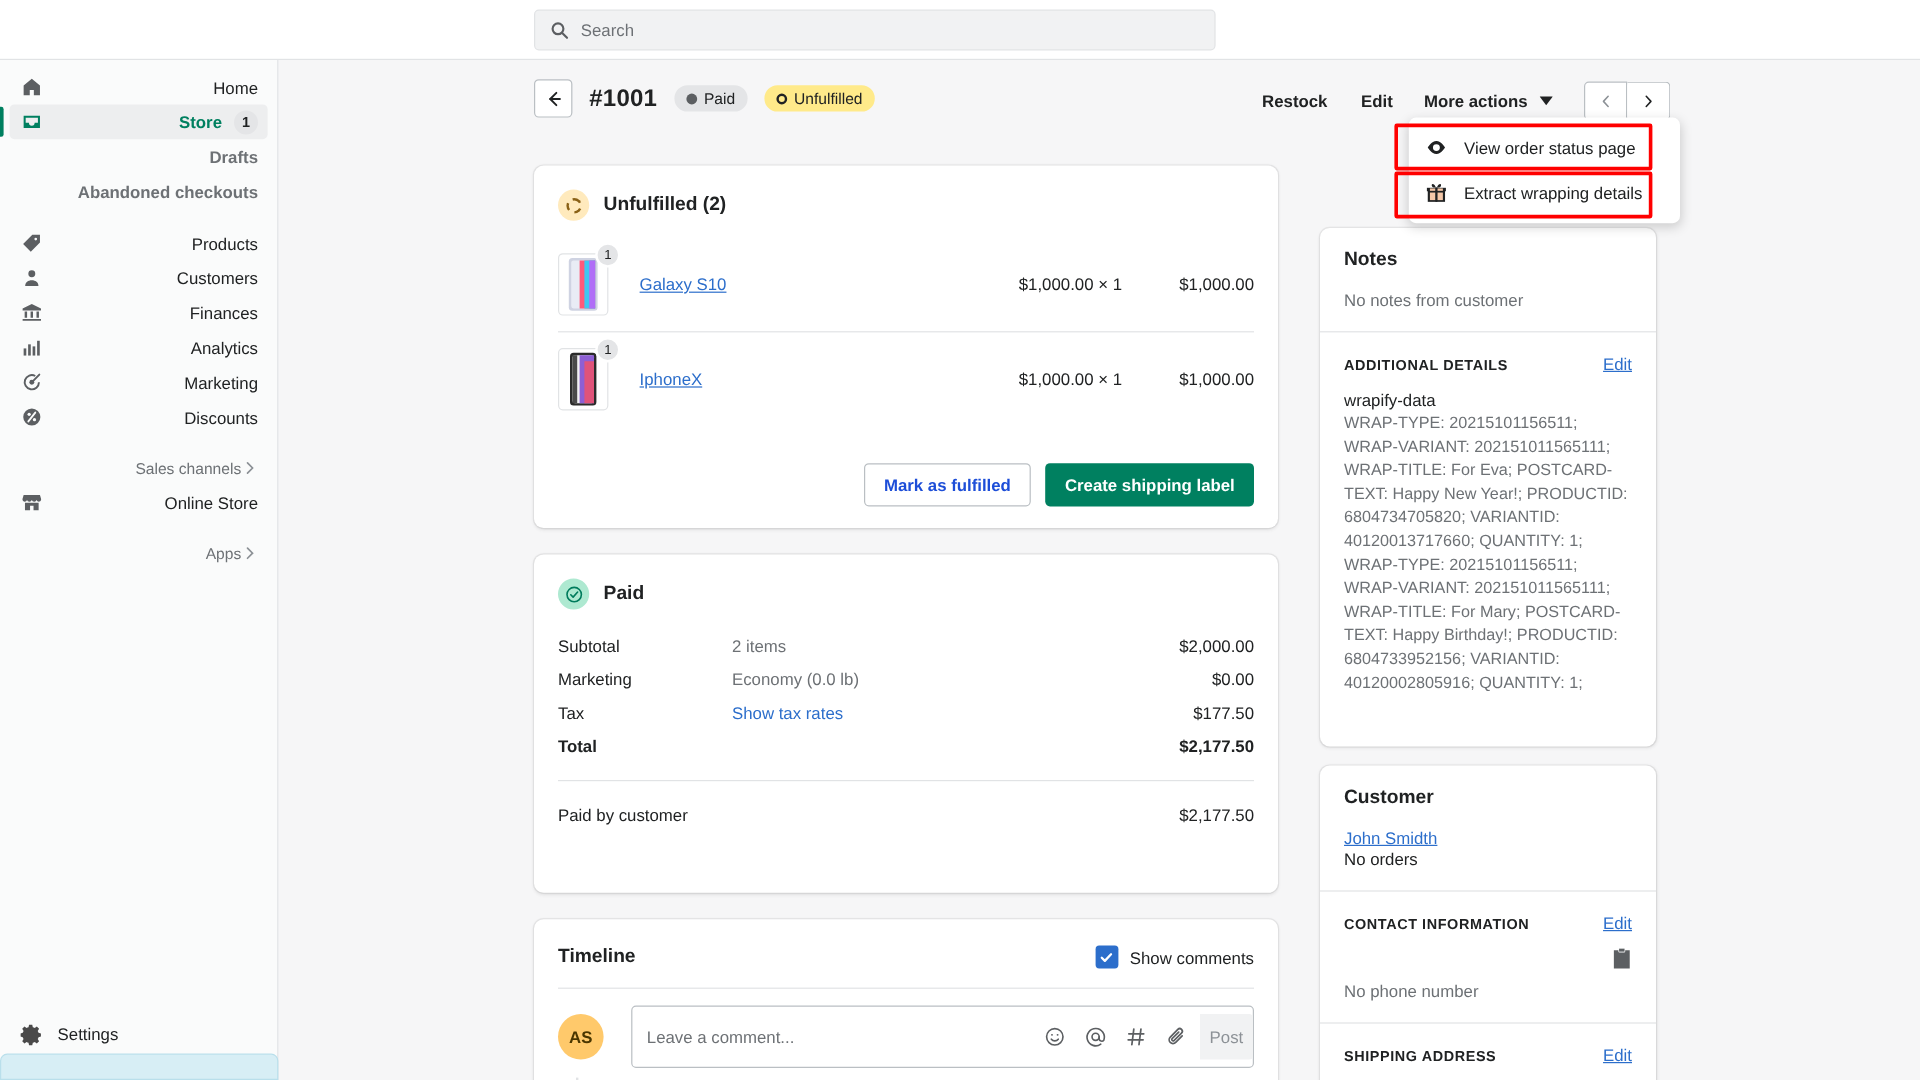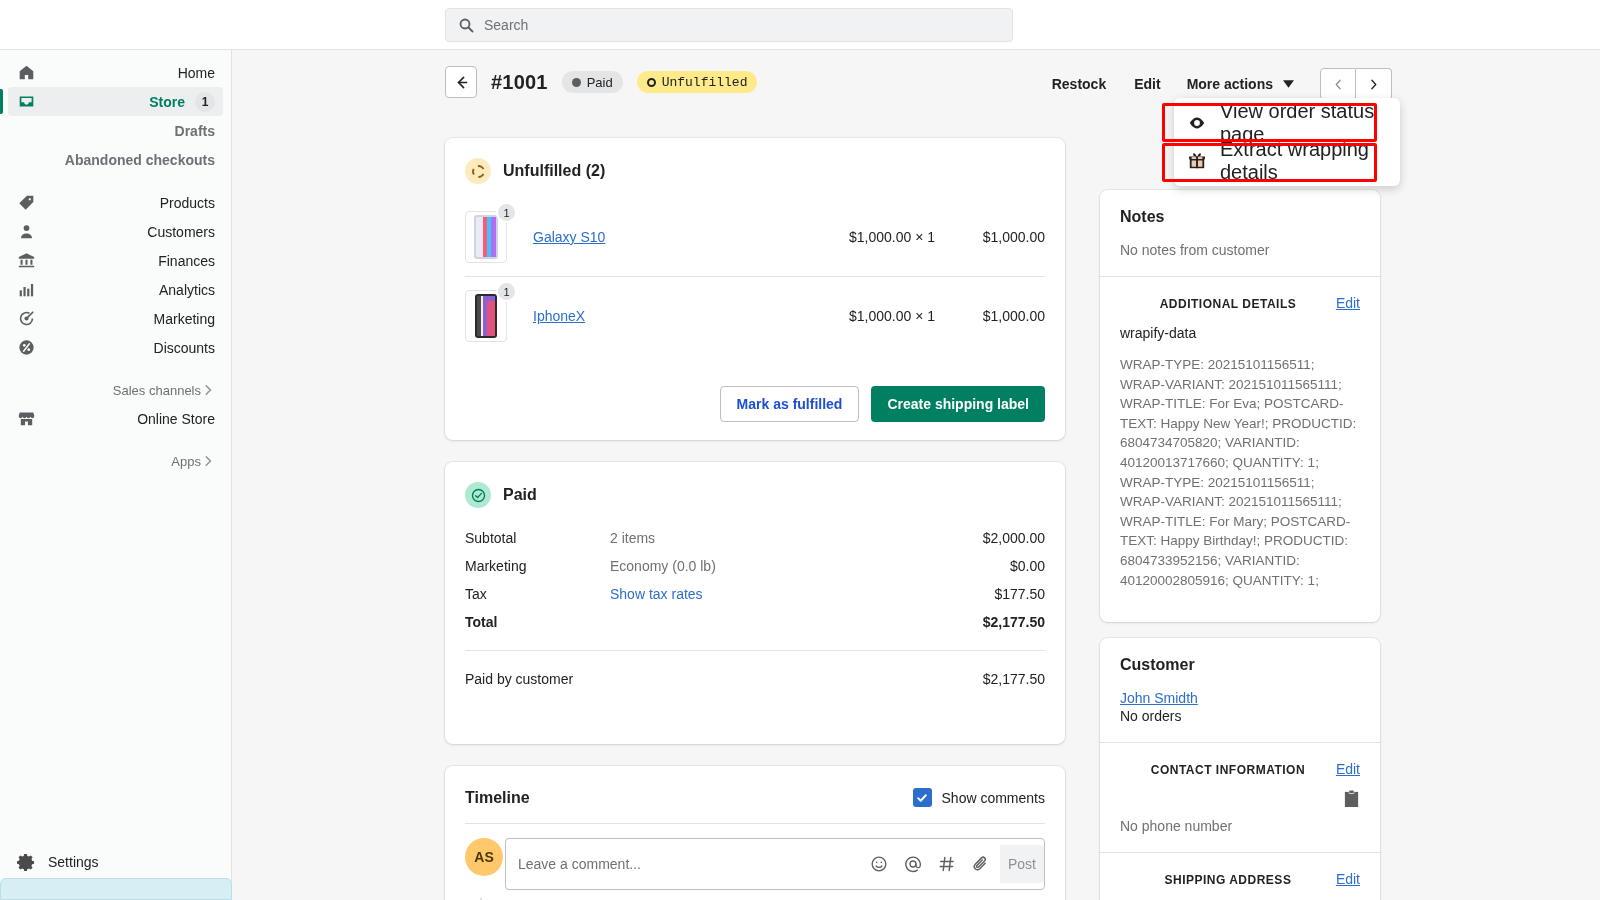--- a/index.html
+++ b/index.html
@@ -70,21 +70,21 @@
   .back-btn {
     width: 32px; height: 32px; border: 1px solid #babfc3; border-radius: 4px;
     background: #fff; display: flex; align-items: center; justify-content: center;
   }
   .order-num { font-size: 20px; font-weight: 600; letter-spacing: .2px; }
   .badge {
     display: inline-flex; align-items: center; gap: 6px; height: 22px;
     border-radius: 11px; padding: 0 10px; font-size: 13px;
   }
   .badge.paid { background: #e4e5e7; color: #202223; }
-  .badge.unful { background: #ffea8a; color: #202223; font-family: Liberation Mono, monospace; }
+  .badge.unful { background: #ffea8a; color: #202223; }
   .dot { width: 9px; height: 9px; border-radius: 50%; background: #5c5f62; }
   .ring { width: 9px; height: 9px; border-radius: 50%; border: 2px solid #202223; }
 
   .head-actions { position: absolute; right: 208px; top: 18px; display: flex; align-items: center; gap: 0; }
   .plain-btn { font-size: 14px; font-weight: 600; color: #202223; padding: 6px 14px; }
   .more-btn { display: flex; align-items: center; gap: 10px; font-size: 14px; font-weight: 600; padding: 6px 12px; }
   .pager { display: flex; margin-left: 14px; }
   .pager div {
     width: 36px; height: 32px; border: 1px solid #babfc3; background: #fff;
     display: flex; align-items: center; justify-content: center;
@@ -93,21 +93,21 @@
   .pager div:last-child { border-radius: 0 4px 4px 0; border-left: none; }
 
   
   .dropdown {
     position: absolute; right: 200px; top: 48px; width: 226px;
     background: #fff; border-radius: 6px; box-shadow: 0 3px 10px rgba(0,0,0,.18);
     padding: 6px 0; z-index: 40;
   }
   .dd-item {
     display: flex; align-items: center; gap: 14px; height: 38px;
-    padding: 0 14px; font-size: 20px; color: #202223;
+    padding: 0 14px; font-size: 14px; color: #202223;
   }
   .hl-box { position: absolute; border: 3px solid #ff0000; border-radius: 2px; z-index: 45; pointer-events: none; }
 
   
   .card { position: absolute; background: #fff; border-radius: 8px; box-shadow: 0 0 0 1px rgba(63,63,68,.08), 0 1px 3px rgba(63,63,68,.12); }
   .card-title { font-size: 16px; font-weight: 600; }
 
   .fulfil-card { left: 213px; top: 88px; width: 620px; height: 302px; }
   .fc-head { display: flex; align-items: center; gap: 12px; padding: 20px 20px 0 20px; }
   .ico-circle { width: 26px; height: 26px; border-radius: 50%; display: flex; align-items: center; justify-content: center; }
@@ -150,21 +150,21 @@
 
   .timeline-card { left: 213px; top: 716px; width: 620px; height: 190px; }
   .tl-head { display: flex; align-items: center; padding: 22px 20px 0 20px; }
   .tl-head .card-title { flex: 1; }
   .cb-row { display: flex; align-items: center; gap: 10px; font-size: 14px; }
   .checkbox {
     width: 19px; height: 19px; border-radius: 3px; background: #2c6ecb;
     display: flex; align-items: center; justify-content: center;
   }
   .tl-sep { height: 1px; background: #e1e3e5; margin: 16px 20px 0 20px; }
-  .comment-row { display: flex; padding: 14px 20px 0 20px; gap: 2px; }
+  .comment-row { display: flex; align-items: center; padding: 14px 20px 0 20px; gap: 23px; }
   .avatar {
     width: 38px; height: 38px; border-radius: 50%; background: #ffc96b;
     display: flex; align-items: center; justify-content: center;
     font-size: 14px; font-weight: 600; color: #4a3600; flex: 0 0 38px;
   }
   .comment-box {
     flex: 1; height: 52px; border: 1px solid #babfc3; border-radius: 4px;
     display: flex; align-items: center; padding-left: 12px; background: #fff;
   }
   .comment-ph { flex: 1; color: #6d7175; font-size: 14px; }
@@ -175,25 +175,25 @@
   }
   .tl-foot { text-align: right; font-size: 13px; color: #6d7175; padding: 10px 20px 0 20px; }
   .tl-line { position: absolute; left: 248px; top: 848px; width: 2px; height: 52px; background: #e1e3e5; }
 
   
   .notes-card { left: 868px; top: 140px; width: 280px; height: 432px; }
   .rc-pad { padding: 18px 20px; }
   .rc-title { font-size: 16px; font-weight: 600; }
   .rc-muted { font-size: 14px; color: #6d7175; margin-top: 16px; }
   .rc-sep { height: 1px; background: #e1e3e5; }
-  .rc-head-row { display: flex; align-items: baseline; text-align: center; }
+  .rc-head-row { display: flex; align-items: baseline; }
   .rc-sub { font-size: 12px; font-weight: 700; letter-spacing: .5px; flex: 1; }
   .rc-edit { font-size: 14px; color: #2c6ecb; text-decoration: underline; }
   .wd-key { font-size: 14px; margin-top: 14px; }
-  .wd-val { font-size: 13.5px; color: #6d7175; line-height: 19.6px; margin-top: 14px; word-break: break-word; }
+  .wd-val { font-size: 13.5px; color: #6d7175; line-height: 19.6px; margin-top: 2px; word-break: break-word; }
 
   .customer-card { left: 868px; top: 588px; width: 280px; height: 320px; }
   .cust-link { font-size: 14px; color: #2c6ecb; text-decoration: underline; margin-top: 16px; }
   .cust-sub { font-size: 14px; margin-top: 2px; }
   .clip-row { display: flex; justify-content: flex-end; padding: 6px 20px 0 20px; }
   svg { display: block; }
 </style>
 </head>
 <body>
 

